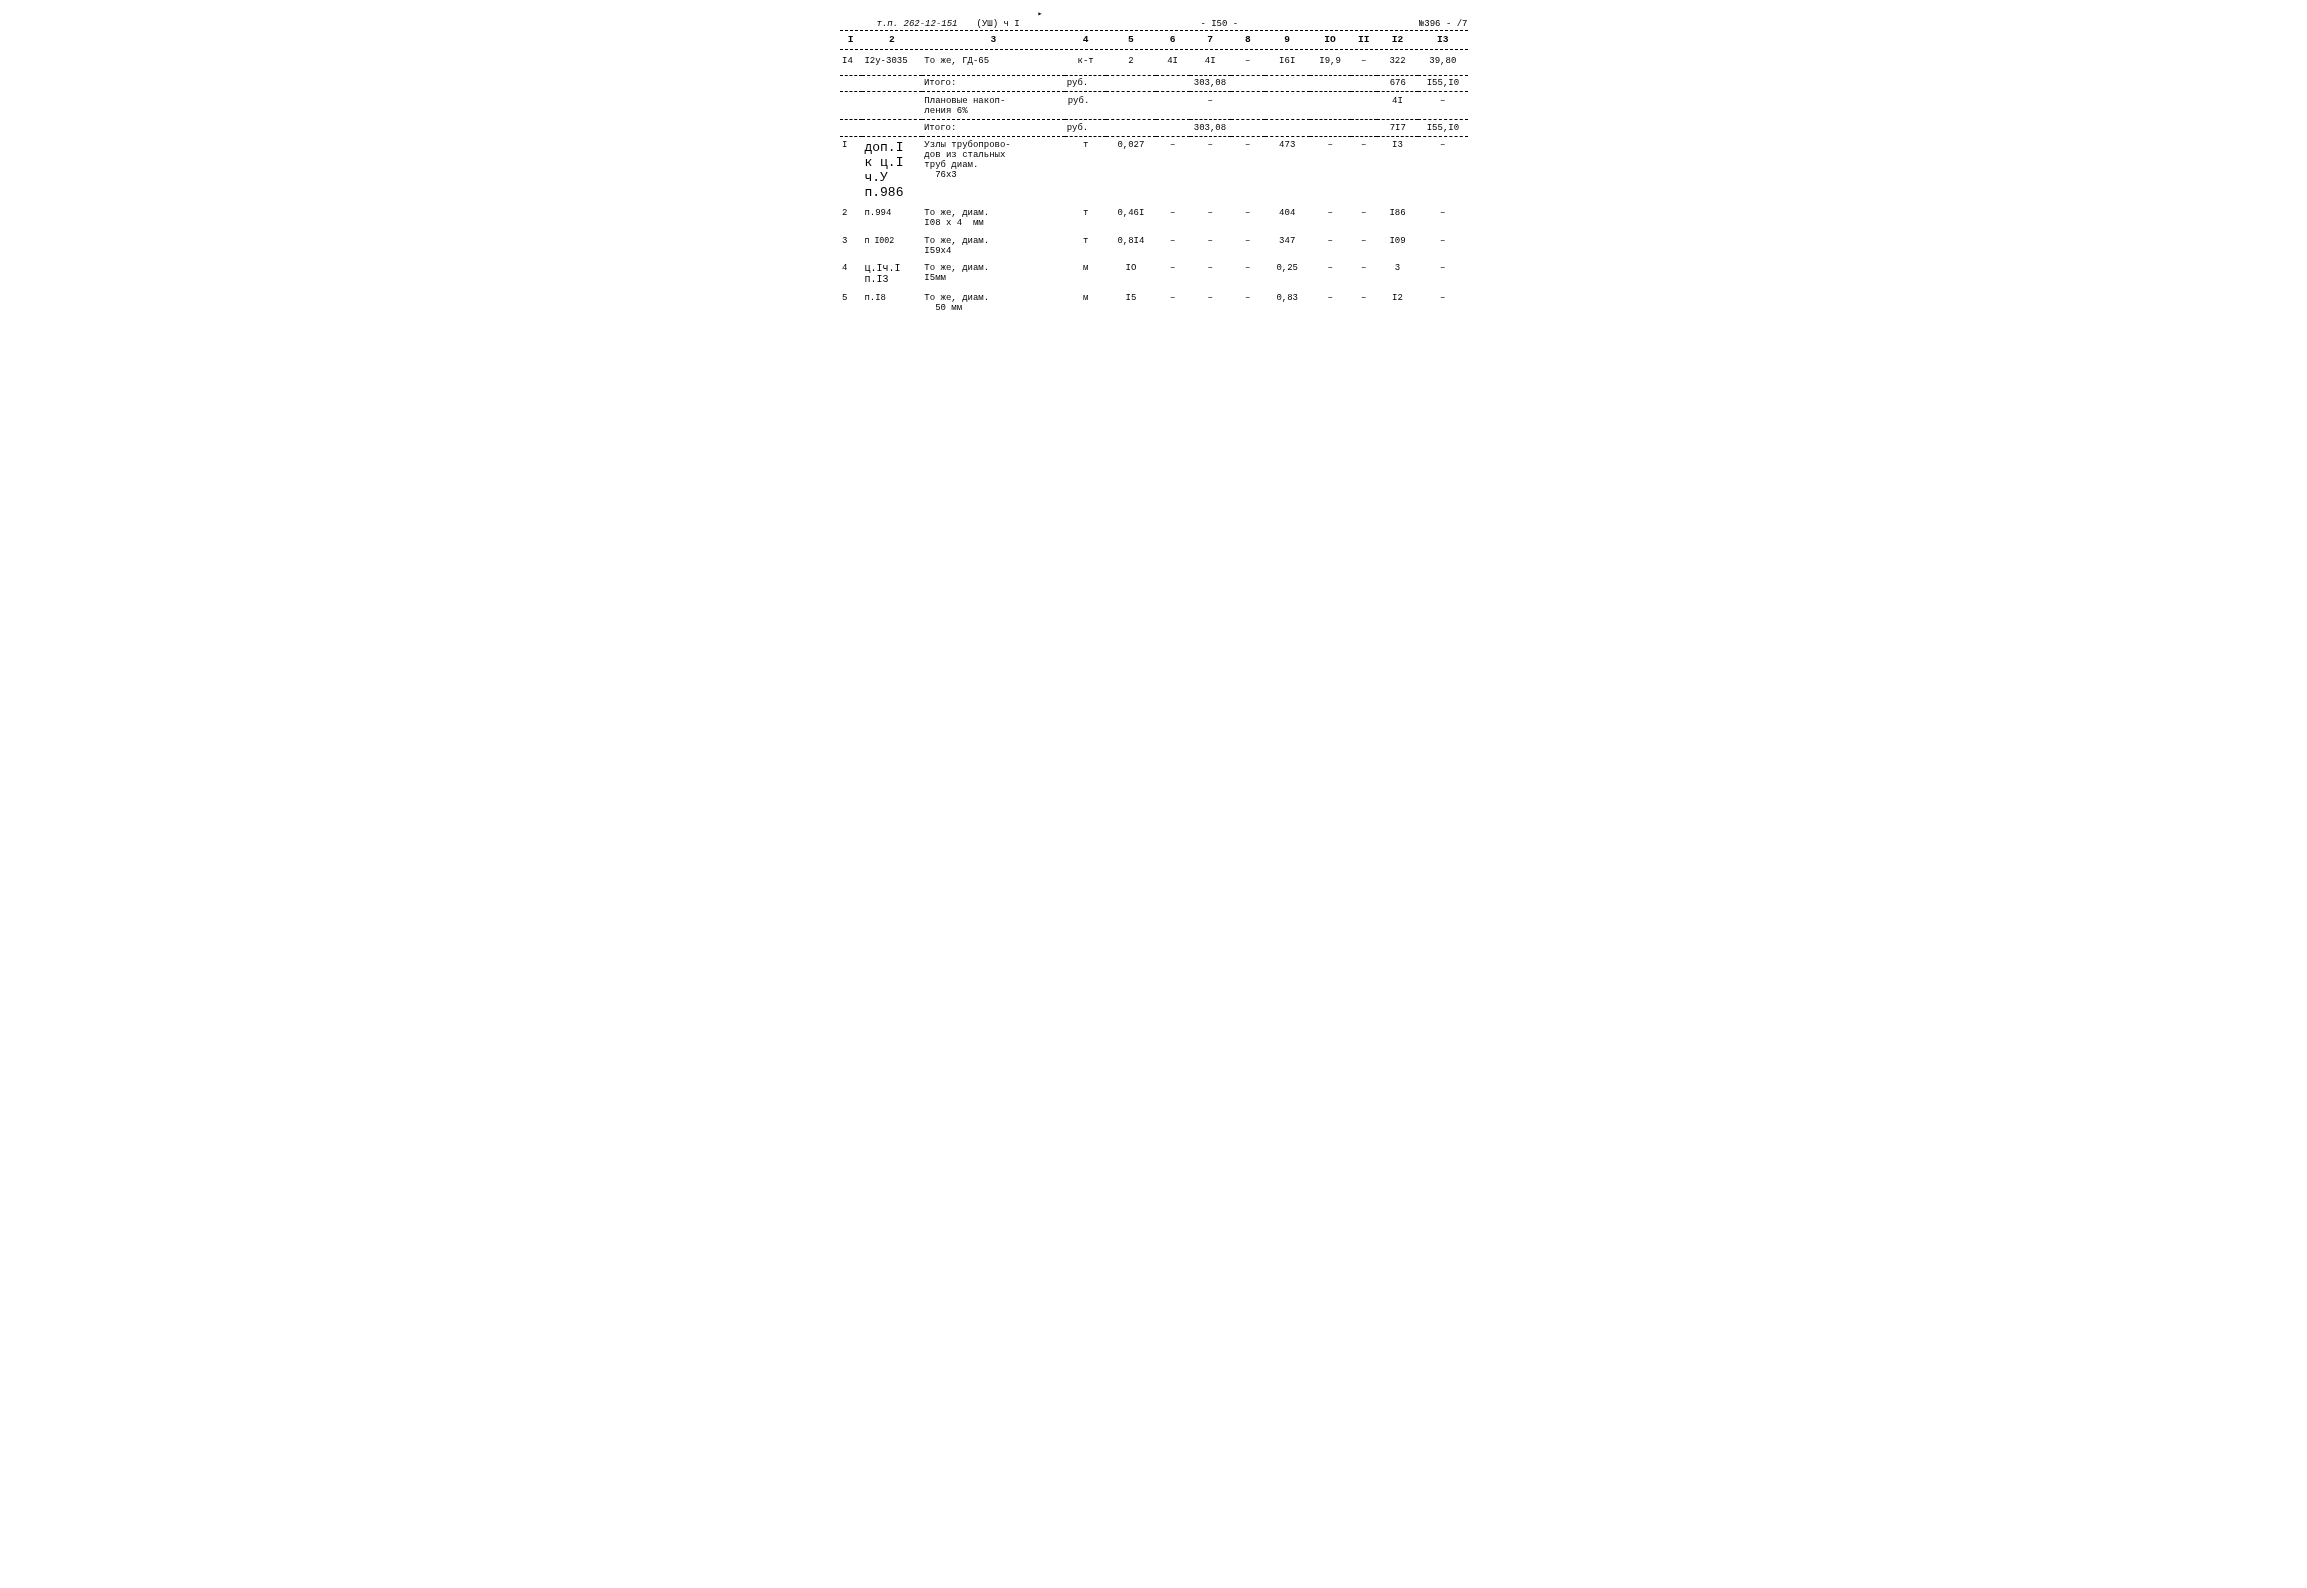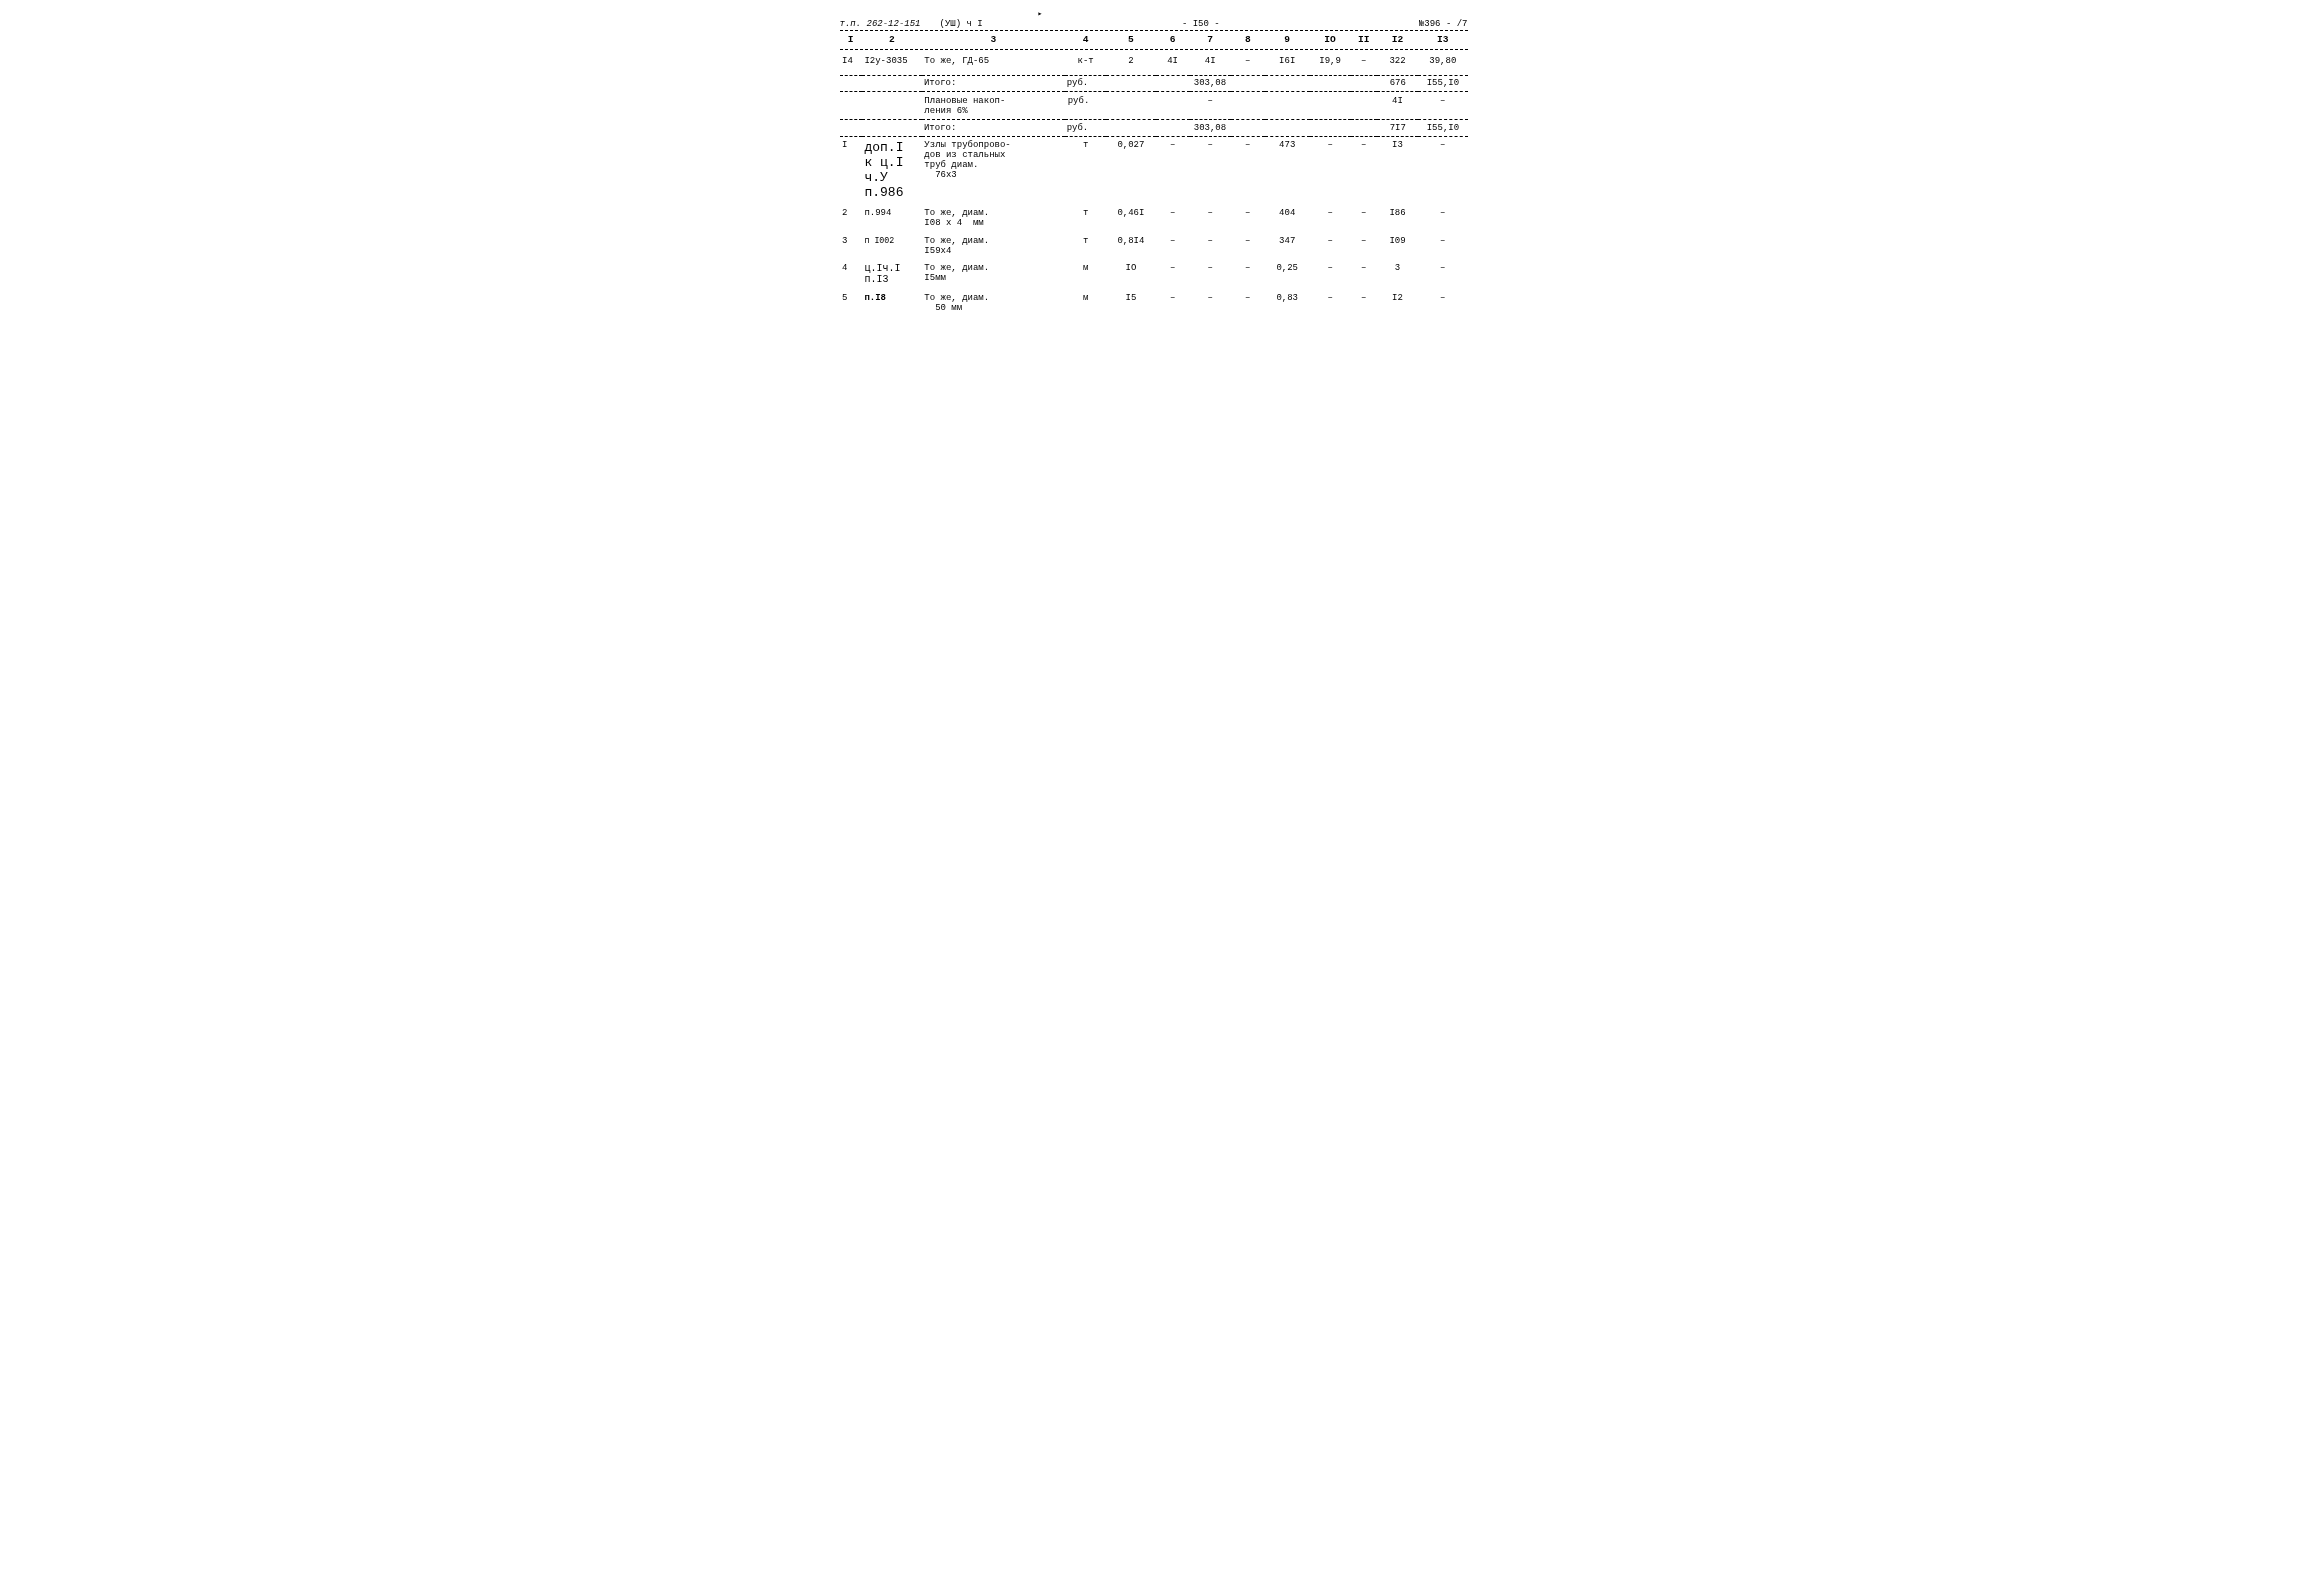--- a/index.html
+++ b/index.html
@@ -17,21 +17,21 @@
       margin: 0 auto;
       position: relative;
     }
     .header-line {
       display: flex;
       align-items: center;
       gap: 19px;
       margin-bottom: 1.3px;
       font-size: 9px;
     }
-    .header-line .tp { font-style: italic; }
+    .header-line .tp { font-style: italic; margin-left: 37px; }
     .header-line .center { flex: 1; text-align: center; }
     .header-line .right { margin-left: auto; }
     table.main-table {
       width: 100%;
       border-collapse: collapse;
       margin-top: 3.8px;
     }
     table.main-table td {
       vertical-align: top;
       padding: 2.6px 2.6px;
@@ -306,21 +306,21 @@
         <td style="padding:3.8px 2.6px; text-align:center; vertical-align:top;">–</td>
         <td style="padding:3.8px 2.6px; text-align:center; vertical-align:top;">0,25</td>
         <td style="padding:3.8px 2.6px; text-align:center; vertical-align:top;">–</td>
         <td style="padding:3.8px 2.6px; text-align:center; vertical-align:top;">–</td>
         <td style="padding:3.8px 2.6px; text-align:center; vertical-align:top;">3</td>
         <td style="padding:3.8px 2.6px; text-align:center; vertical-align:top;">–</td>
       </tr>
 
       <tr>
         <td style="padding:3.8px 2.6px; vertical-align:top;">5</td>
-        <td style="padding:3.8px 2.6px; vertical-align:top;font-weight:bold;">п.I8</td>
+        <td style="padding:3.8px 2.6px; vertical-align:top;">п.I8</td>
         <td style="padding:3.8px 2.6px; vertical-align:top;">То же, диам.<br>&nbsp;&nbsp;50 мм</td>
         <td style="padding:3.8px 2.6px; text-align:center; vertical-align:top;">м</td>
         <td style="padding:3.8px 2.6px; text-align:center; vertical-align:top;">I5</td>
         <td style="padding:3.8px 2.6px; text-align:center; vertical-align:top;">–</td>
         <td style="padding:3.8px 2.6px; text-align:center; vertical-align:top;">–</td>
         <td style="padding:3.8px 2.6px; text-align:center; vertical-align:top;">–</td>
         <td style="padding:3.8px 2.6px; text-align:center; vertical-align:top;">0,83</td>
         <td style="padding:3.8px 2.6px; text-align:center; vertical-align:top;">–</td>
         <td style="padding:3.8px 2.6px; text-align:center; vertical-align:top;">–</td>
         <td style="padding:3.8px 2.6px; text-align:center; vertical-align:top;">I2</td>

